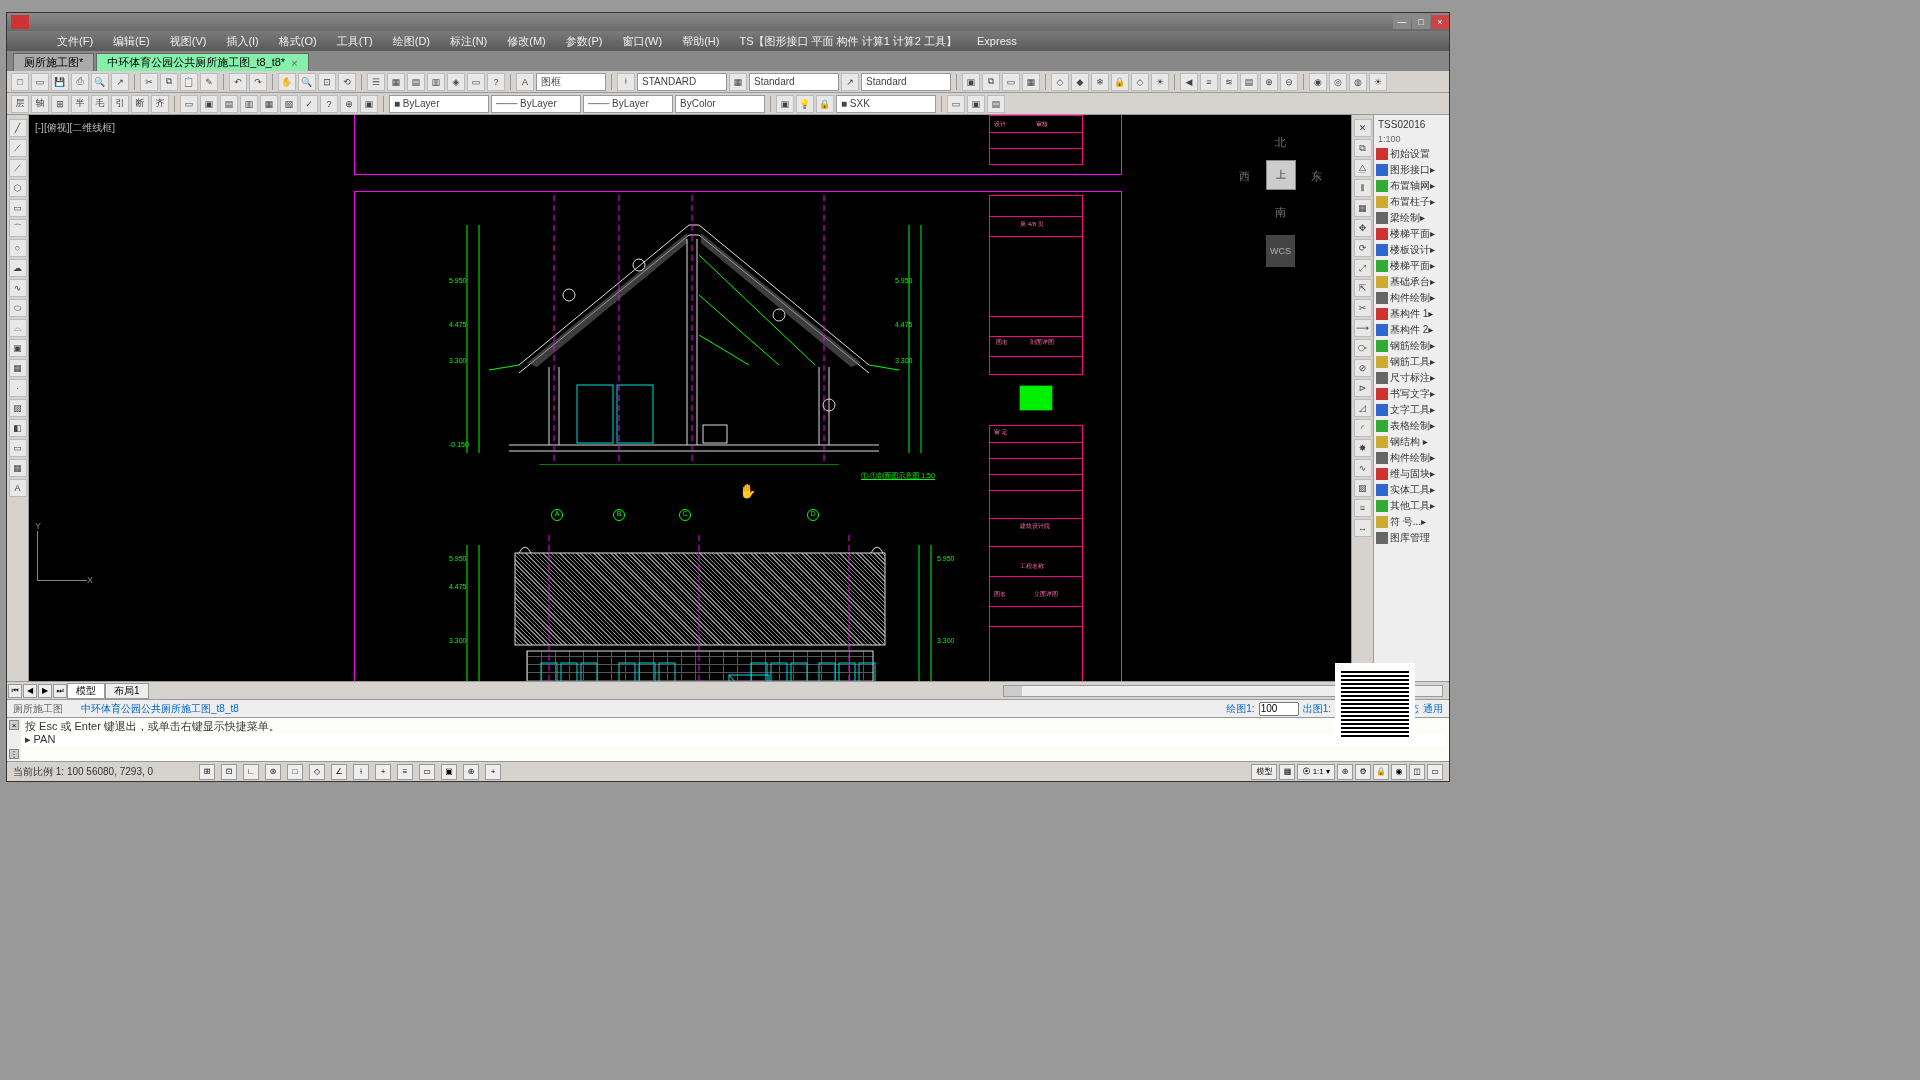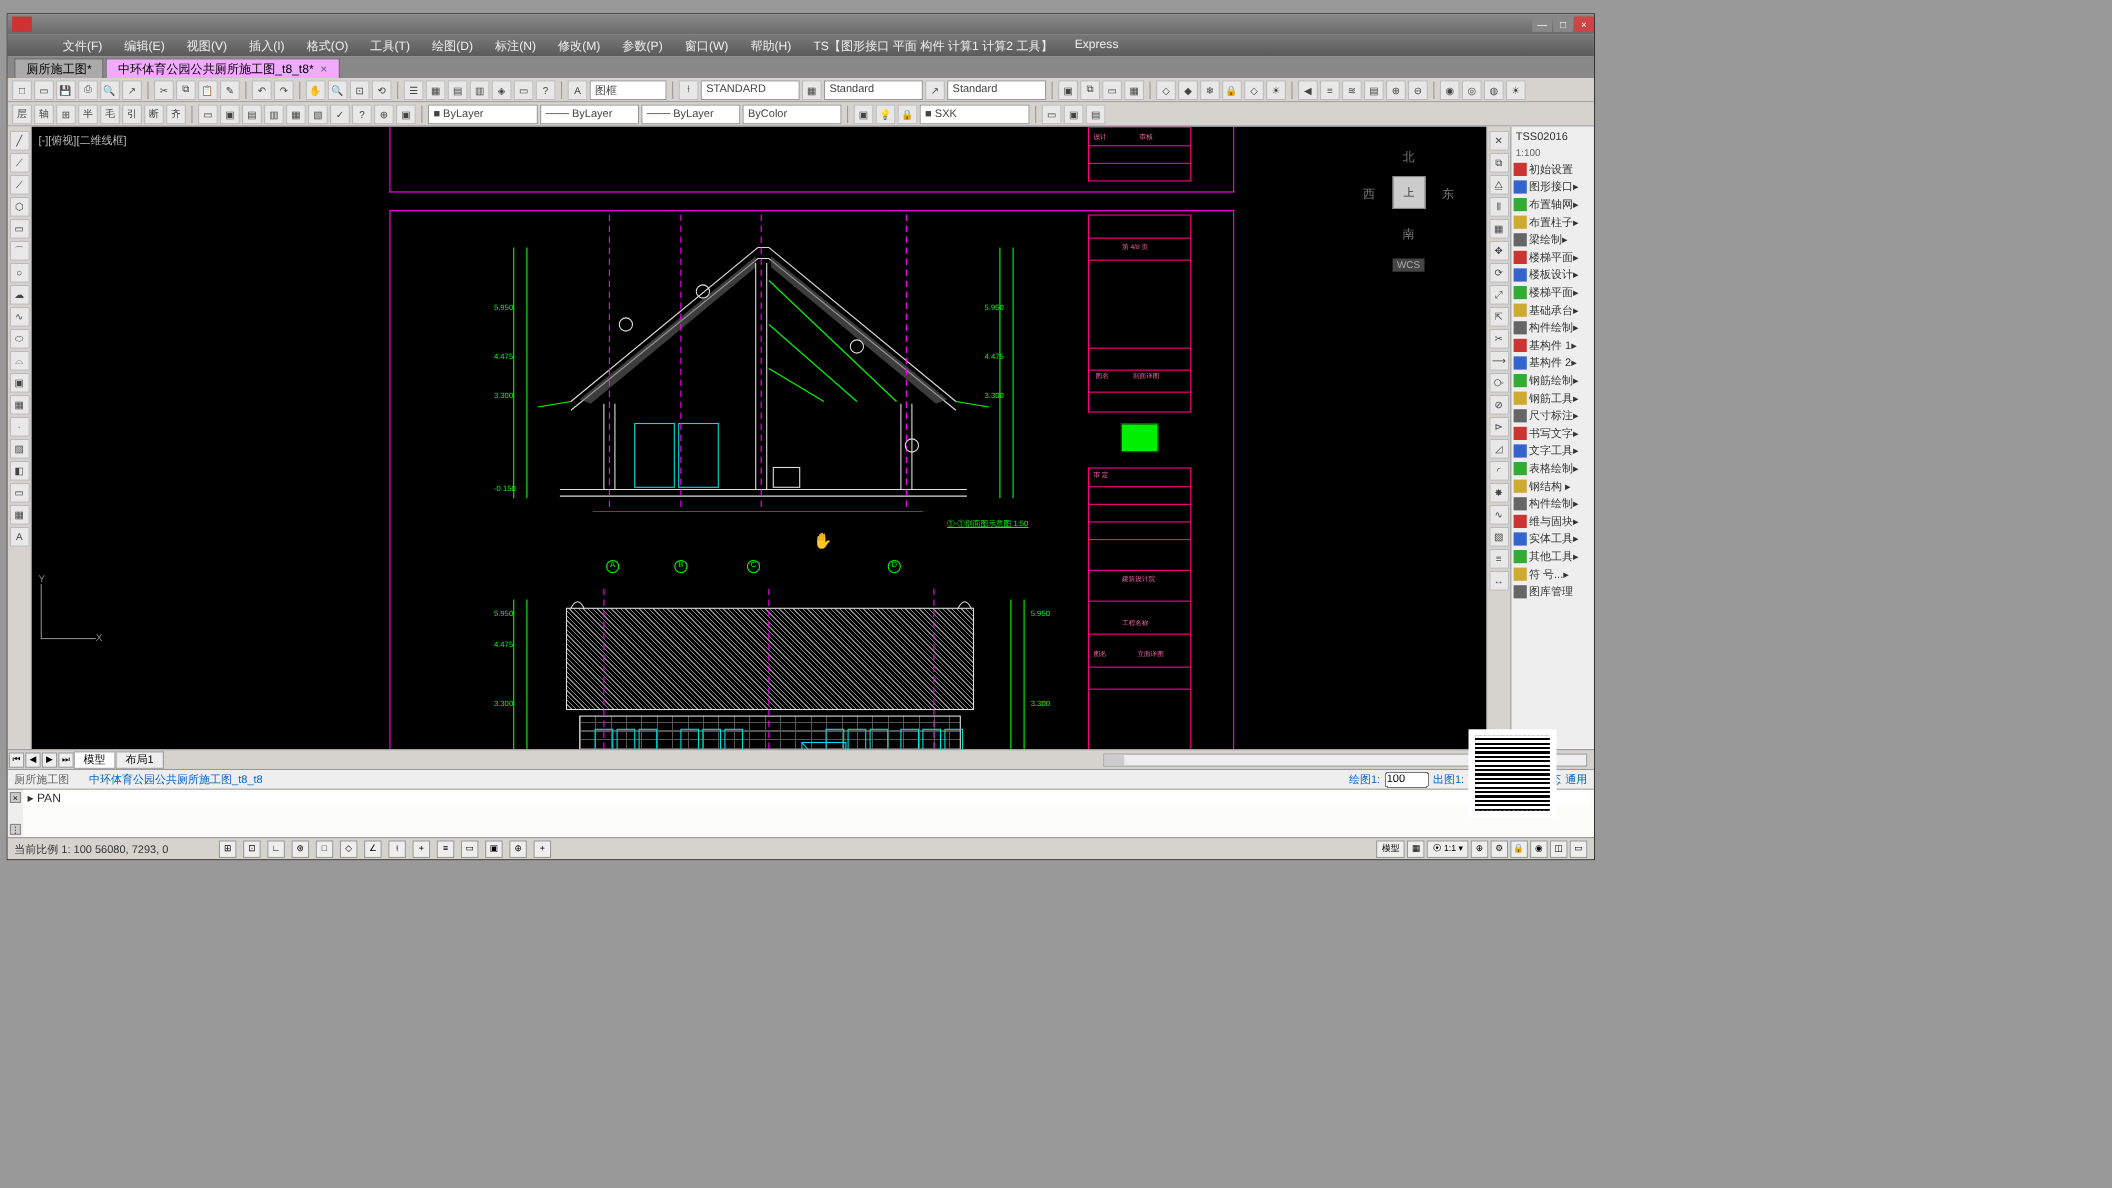--- a/index.html
+++ b/index.html
@@ -7,21 +7,21 @@
 .win { position:absolute; left:6px; top:12px; width:1444px; height:770px; background:#d6d3cf; border:1px solid #333; display:flex; flex-direction:column; }
 .titlebar { height:18px; background:linear-gradient(#8a8a8a,#6a6a6a); display:flex; align-items:center; }
 .appicon { width:18px; height:14px; background:#c33; margin:0 4px; }
 .wbtns { margin-left:auto; display:flex; }
 .wbtn { width:18px; height:14px; background:#888; margin-left:1px; display:flex; align-items:center; justify-content:center; color:#fff; font-size:9px; cursor:pointer; }
 .wbtn.close { background:#c44; }
 .menubar { height:20px; background:linear-gradient(#7a7a7a,#5a5a5a); display:flex; align-items:center; padding:0 40px; }
 .menuitem { color:#eee; padding:0 10px; cursor:pointer; }
 .tabbar { height:20px; background:#888; display:flex; align-items:flex-end; padding-left:6px; }
 .tab { height:18px; padding:2px 10px; background:#aaa; border:1px solid #666; border-bottom:none; margin-right:2px; font-size:10px; display:flex; align-items:center; cursor:pointer; }
-.tab.active { background:#f0abfc; }
+.tab.active { background:#86efac; }
 .tab .x { margin-left:6px; color:#666; cursor:pointer; }
 .toolbar { height:22px; background:#d6d3cf; border-bottom:1px solid #999; display:flex; align-items:center; padding:0 4px; gap:2px; }
 .tbtn { width:18px; height:18px; border:1px solid #bbb; background:#e8e8e8; display:flex; align-items:center; justify-content:center; cursor:pointer; font-size:9px; color:#444; }
 .tsep { width:1px; height:16px; background:#999; margin:0 3px; }
 .tdd { height:18px; border:1px solid #999; background:#fff; padding:0 4px; display:flex; align-items:center; font-size:10px; color:#444; cursor:pointer; }
 .tdd.w1{width:70px}.tdd.w2{width:90px}.tdd.w3{width:100px}
 .main { flex:1; display:flex; background:#d6d3cf; overflow:hidden; }
 .lbar,.rbar { width:22px; background:#d6d3cf; border-right:1px solid #999; display:flex; flex-direction:column; align-items:center; padding-top:4px; gap:2px; }
 .rbar{border-right:none;border-left:1px solid #999}
 .vbtn { width:18px; height:18px; border:1px solid #bbb; background:#e8e8e8; display:flex; align-items:center; justify-content:center; cursor:pointer; font-size:9px; color:#444; }
@@ -30,21 +30,21 @@
 .frame { position:absolute; border:1px solid #f0f; }
 .svg { width:100%; height:100%; }
 .ucs { position:absolute; left:8px; bottom:100px; width:60px; height:60px; }
 .ucs .xl{ position:absolute; left:0; bottom:0; width:50px; height:1px; background:#888 }
 .ucs .yl{ position:absolute; left:0; bottom:0; width:1px; height:50px; background:#888 }
 .ucs .xt{ position:absolute; left:50px; bottom:-4px; color:#888; font-size:9px }
 .ucs .yt{ position:absolute; left:-2px; bottom:50px; color:#888; font-size:9px }
 .cube { position:absolute; right:20px; top:10px; width:100px; height:100px; color:#777; }
 .cube .c { position:absolute; left:35px; top:35px; width:30px; height:30px; background:#ccc; border:1px solid #888; display:flex; align-items:center; justify-content:center; font-size:10px; color:#333 }
 .cube .n{position:absolute;left:44px;top:10px}.cube .s{position:absolute;left:44px;top:80px}.cube .w{position:absolute;left:8px;top:44px}.cube .e{position:absolute;left:80px;top:44px}
-.cube .wcs{ position:absolute; left:35px; top:110px; background:#444; color:#aaa; padding:1px 4px; font-size:9px }
+.cube .wcs{ position:absolute; left:35px; top:110px; background:#444; color:#aaa; padding:11px 4px; font-size:9px }
 .rpanel { width:76px; background:#eee; border-left:1px solid #999; padding:2px; }
 .rpanel .hd{ font-size:10px; color:#333; padding:2px }
 .rpanel .row{ display:flex; align-items:center; height:16px; cursor:pointer }
 .rpanel .row .ic{ width:12px; height:12px; background:#c33; margin-right:2px }
 .rpanel .row .ic.b{background:#36c}.rpanel .row .ic.g{background:#3a3}.rpanel .row .ic.y{background:#ca3}.rpanel .row .ic.k{background:#666}
 .rpanel .row span{ font-size:10px; color:#333 }
 .bottabs { height:18px; background:#d6d3cf; border-top:1px solid #999; display:flex; align-items:center; }
 .bottabs .nav{ width:14px; height:14px; border:1px solid #999; background:#eee; display:flex; align-items:center; justify-content:center; font-size:8px; cursor:pointer; margin-left:1px }
 .bottabs .bt{ padding:0 8px; height:16px; border:1px solid #999; background:#eee; font-size:10px; display:flex; align-items:center; cursor:pointer }
 .bottabs .bt.active{ background:#fff }
@@ -574,20 +574,21 @@
       <span>通用</span>
     </div>
   </div>
 
   <div class="cmdarea">
     <div class="xb">
       <div>×</div>
       <div>⋮</div>
     </div>
     <div class="lines">
+      <div>按 Esc 或 Enter 键退出，或单击右键显示快捷菜单。</div>
       <div style="background:#fff">▸ <span>  PAN</span></div>
     </div>
   </div>
 
   <div class="status">
     <div class="coord">当前比例 1: 100   56080, 7293, 0</div>
     <div class="sbtn">⊞</div>
     <div class="sbtn">⊡</div>
     <div class="sbtn">∟</div>
     <div class="sbtn">⊛</div>

